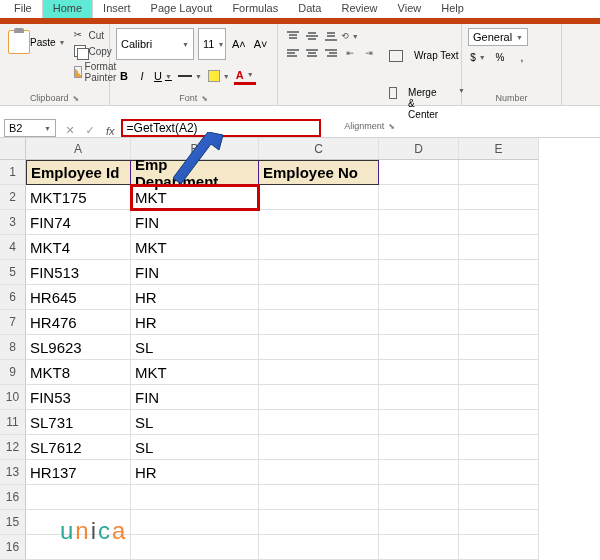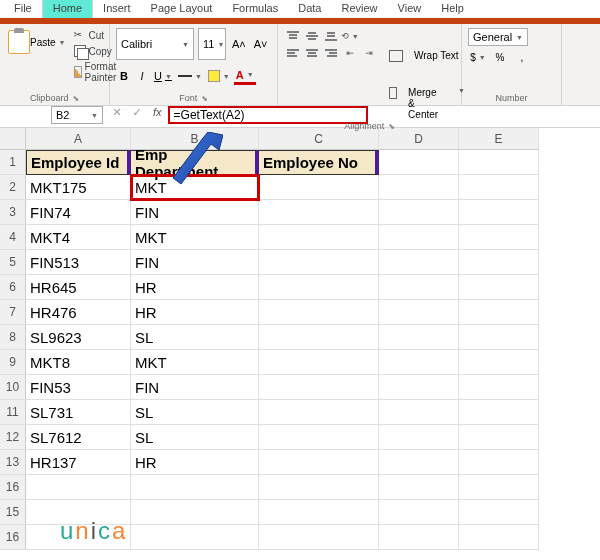--- a/index.html
+++ b/index.html
@@ -51,39 +51,39 @@
 .wrap-item { display:flex; align-items:flex-start; gap:11px; font-size:10px; cursor:pointer; padding:1px;margin-top:21px;}
 .wrap-ic { width:14px; height:12px; border:1px solid #666;}
 
 
 .num-body { display:flex; flex-direction:column; gap:2px;}
 .num-sel { width:60px; height:18px; border:1px solid #ababab; background:#fff; font-size:11px; display:flex; align-items:center; justify-content:space-between; padding:0 4px; cursor:pointer;}
 .num-row { display:flex; gap:2px;}
 .nbtn { width:20px; height:18px; font-size:10px; display:flex; align-items:center; justify-content:center; cursor:pointer;}
 
 
-.formula-bar { height:22px; display:flex; align-items:flex-start; border-bottom:1px solid #d4d4d4; background:#fff;padding-left:47px;}
+.formula-bar { height:32px; display:flex; align-items:flex-end; border-bottom:1px solid #d4d4d4; background:#fff;}
 .name-box { width:52px; height:18px; border:1px solid #ababab; margin:0 4px; padding:0 4px; font-size:11px; display:flex; align-items:center; justify-content:space-between;}
 .fb-btn { width:20px; text-align:center; color:#999; cursor:pointer; font-size:11px;}
 .fx-lbl { font-style:italic; font-size:11px; padding:0 6px; color:#555;}
 .formula-input { flex:0 0 200px; height:18px; border:2px solid #c00; padding:0 4px; font-size:12px; display:flex; align-items:center;}
 
 
 .grid { display:flex; background:#fff;}
 .row-headers { display:flex; flex-direction:column;}
 .corner { width:26px; height:22px; background:#f0f0f0; border-right:1px solid #ccc; border-bottom:1px solid #ccc;}
 .rh { width:26px; height:25px; background:#f0f0f0; border-right:1px solid #ccc; border-bottom:1px solid #e0e0e0; display:flex; align-items:center; justify-content:center; font-size:12px; color:#555;}
 .cols { flex:1; display:flex; flex-direction:column;}
 .col-headers { display:flex;}
 .ch { height:22px; background:#f0f0f0; border-right:1px solid #e0e0e0; border-bottom:1px solid #ccc; display:flex; align-items:center; justify-content:center; font-size:12px; color:#555;}
 .ch.A{width:105px;} .ch.B{width:128px;} .ch.C{width:120px;} .ch.D{width:80px;} .ch.E{width:80px;}
 .data-row { display:flex; height:25px;}
 .cell { border-right:1px solid #e0e0e0; border-bottom:1px solid #e0e0e0; padding:0 4px; display:flex; align-items:center; font-size:15px;}
 .cell.A{width:105px;} .cell.B{width:128px;} .cell.C{width:120px;} .cell.D{width:80px;} .cell.E{width:80px;}
-.hdr-cell { background:#f4e8c8; font-weight:bold; border-bottom:1px solid #333; border-top:1px solid #333; border-right:4px solid #4c1d95;}
+.hdr-cell { background:#f4e8c8; font-weight:bold; border-bottom:1px solid #333; border-top:1px solid #333; border-right:1px solid #4c1d95;}
 .hdr-cell.first { border-left:1px solid #333;}
 .sel-cell { outline:3px solid #c00; outline-offset:-2px; position:relative; z-index:2;}
 
 
 .arrow { position:absolute; left:173px; top:132px; width:50px; height:60px; pointer-events:none; z-index:10;}
 
 
 .watermark { position:absolute; bottom:15px; left:60px; font-size:24px; letter-spacing:2px; font-weight:500; z-index:5;}
 .watermark .u1{color:#2aa89a;} .watermark .n{color:#f58634;} .watermark .i{color:#555;} .watermark .c{color:#2aa89a;} .watermark .a{color:#f58634;}
 </style>

